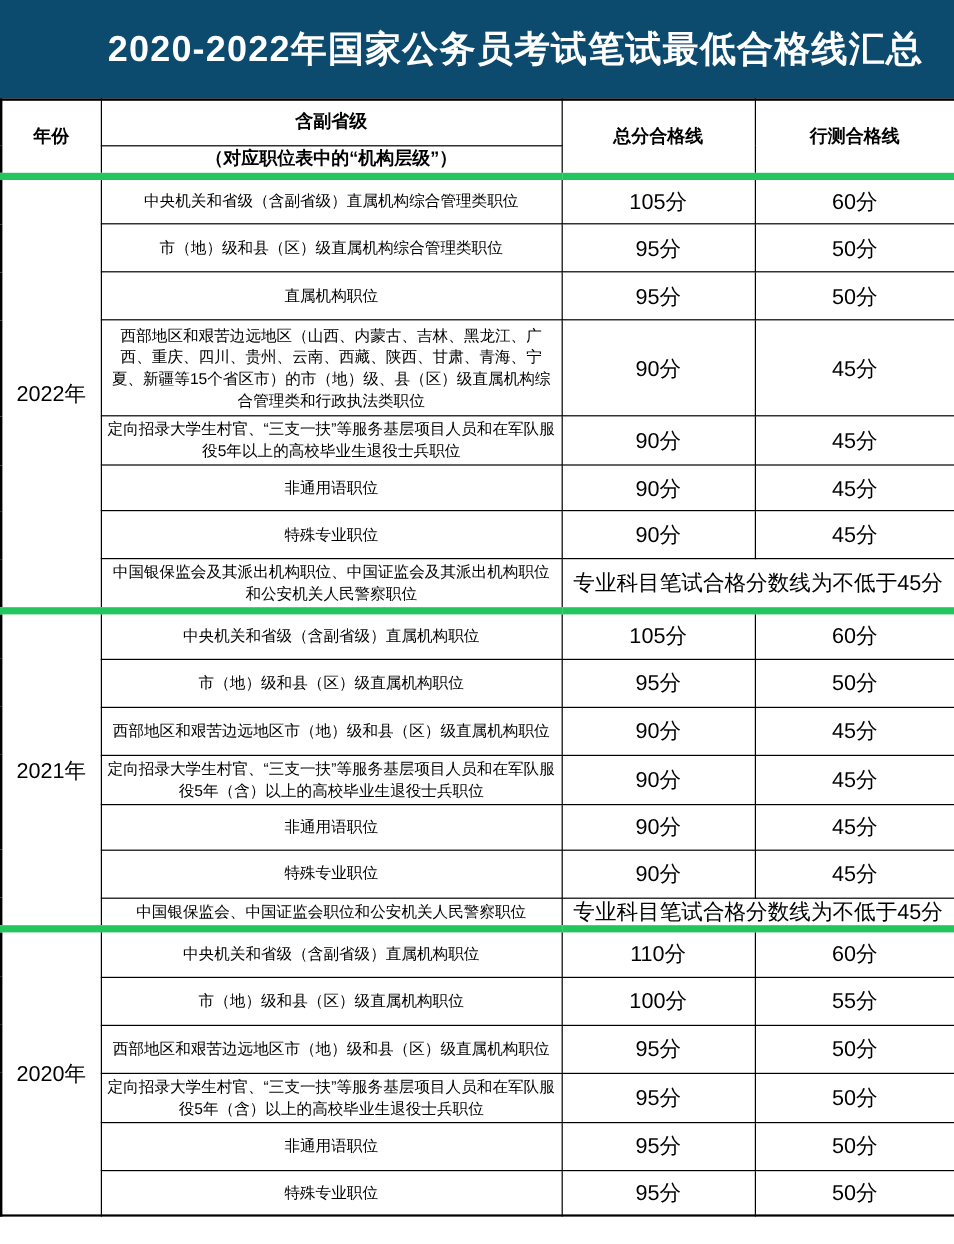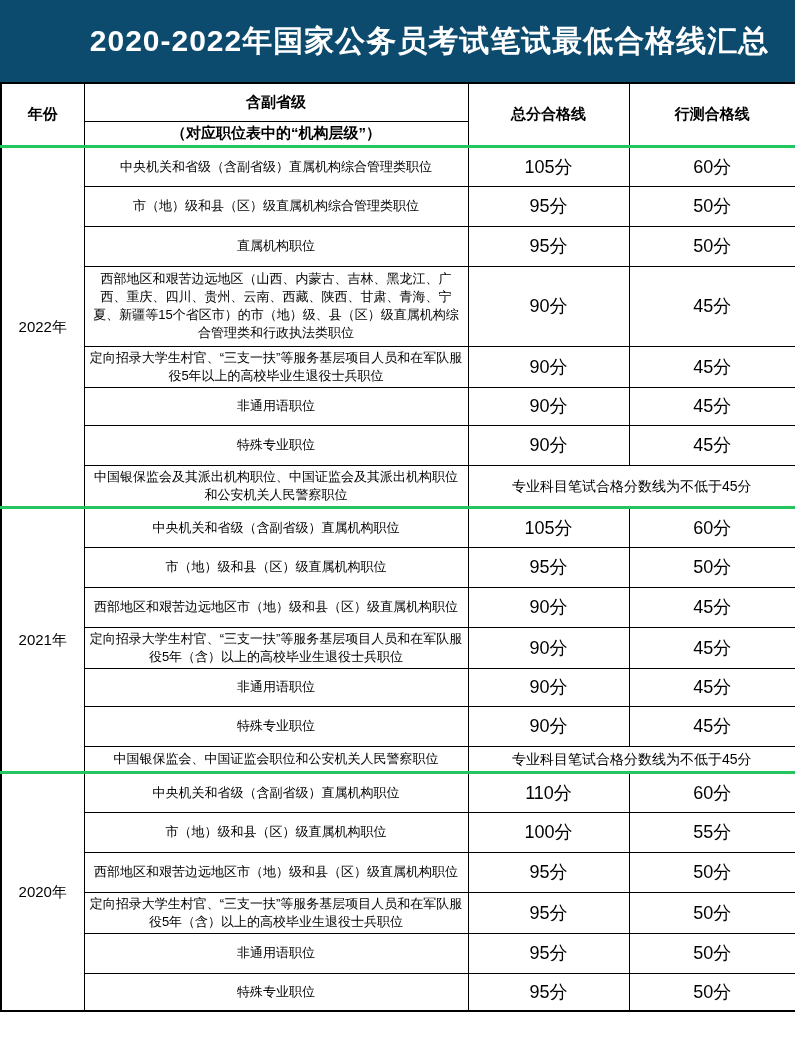--- a/index.html
+++ b/index.html
@@ -38,24 +38,24 @@
     padding:2px 5px;
     box-sizing:border-box;
     font-size:13px;
     line-height:18px;
     word-break:break-all;
   }
   tr.head td {
     font-weight:bold;
     font-size:15px;
   }
-  td.year-cell { font-size:15px;text-align:center; }
+  td.year-cell { font-size:18px;text-align:center; }
   td.score-cell { font-size:18px; }
-  td.note-cell  { font-size:14px;margin-left:12px; }
-  tr.section-start td { border-top:3px solid #22c55e;margin-left:28px; }
+  td.note-cell  { font-size:18px;margin-left:12px; }
+  tr.section-start td { border-top:6px solid #22c55e;margin-left:28px; }
 </style>
 </head>
 <body>
 
 <div class="page">
 
   <div class="banner">
     <span class="title-text">2020-2022年国家公务员考试笔试最低合格线汇总</span>
   </div>
 

